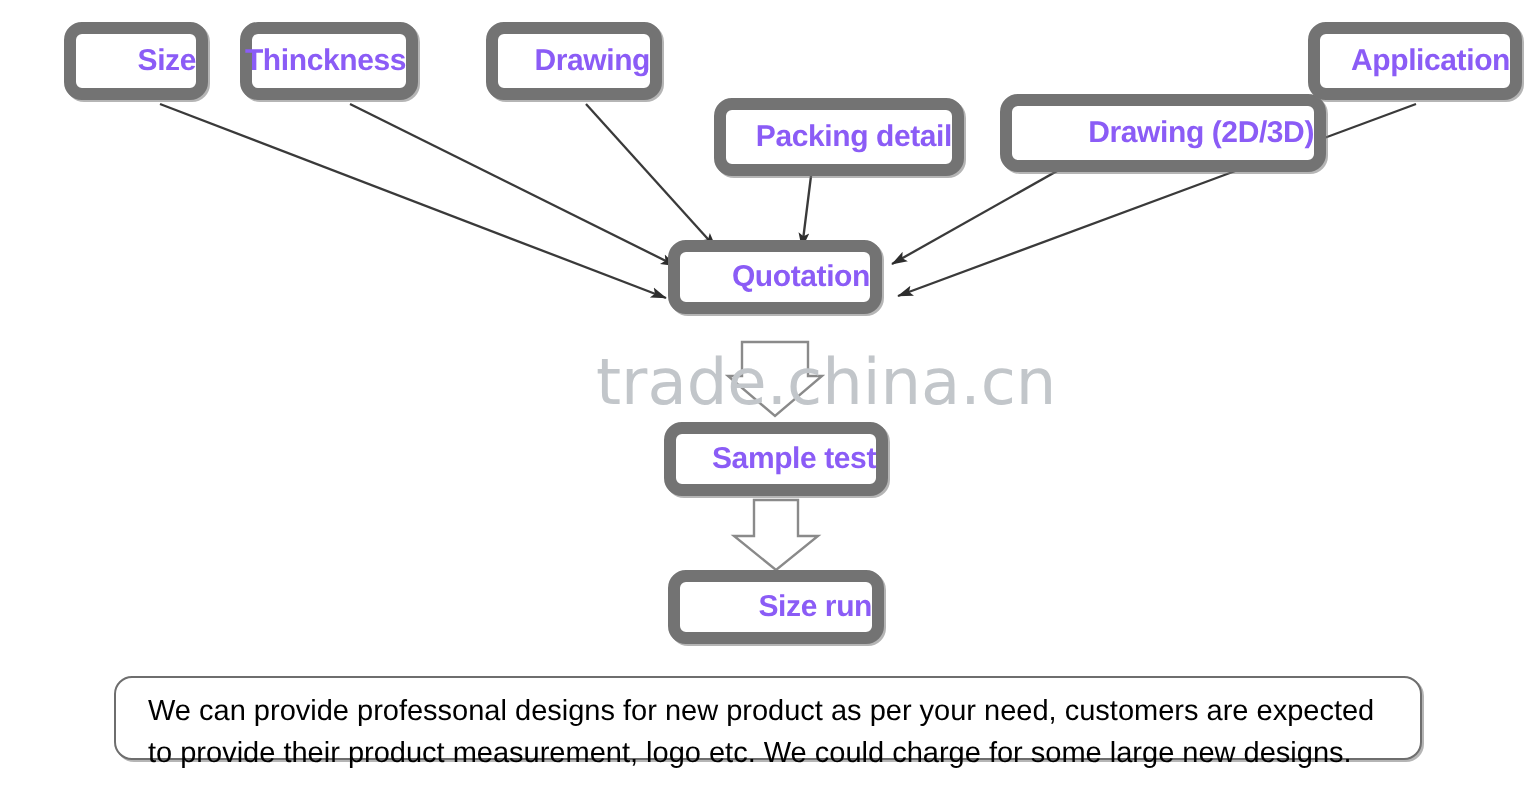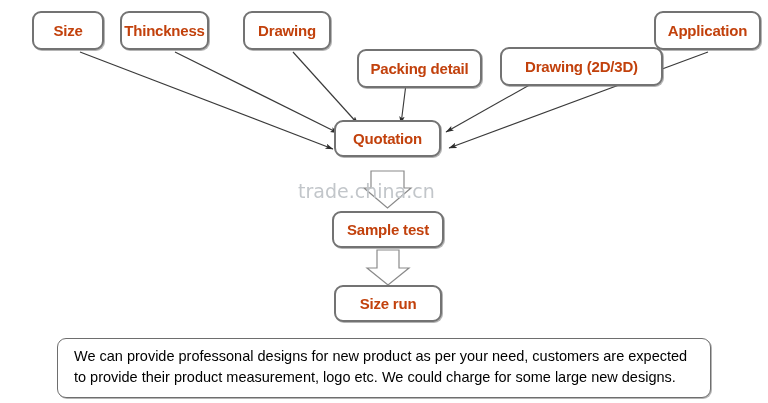--- a/index.html
+++ b/index.html
@@ -16,43 +16,43 @@
     width: 768px;
     height: 403px;
     background: #ffffff;
     overflow: hidden;
   }
   
   .node {
     position: absolute;
     box-sizing: border-box;
     background: #ffffff;
-    border: 2px solid #737373;
+    border: 6px solid #737373;
     border-radius: 9px;
     box-shadow: 1px 1px 0 0 rgba(120,120,120,0.55);
     display: flex;
     align-items: center;
-    justify-content: center;
-    color: #c2410c;
+    justify-content: flex-end;
+    color: #8b5cf6;
     font-weight: bold;
     font-size: 15px;
     letter-spacing: -0.2px;
     white-space: nowrap;
     z-index: 4;
   }
   .node.top { height: 39px; }
   .node.mid { height: 37px; }
 
   
   #note-box {
     position: absolute;
     left: 57px;
     top: 338px;
     width: 654px;
-    height: 60px;
+    height: 42px;
     box-sizing: border-box;
     background: #ffffff;
     border: 1px solid #6e6e6e;
     border-radius: 9px;
     box-shadow: 1px 1px 0 0 rgba(120,120,120,0.55);
     padding: 7px 16px 0 16px;
     z-index: 4;
   }
   .note-line {
     font-size: 14.5px;
@@ -74,21 +74,21 @@
 
   
   #watermark {
     position: absolute;
     left: 298px;
     top: 176px;
     width: 186px;
     height: 30px;
     z-index: 6;
     color: #c2c6ca;
-    font-size: 19px;
+    font-size: 32px;
     line-height: 30px;
     letter-spacing: 0px;
     font-weight: normal;
     white-space: nowrap;
     pointer-events: none;
     font-family: "DejaVu Sans", sans-serif;
   }
 </style>
 </head>
 <body>

